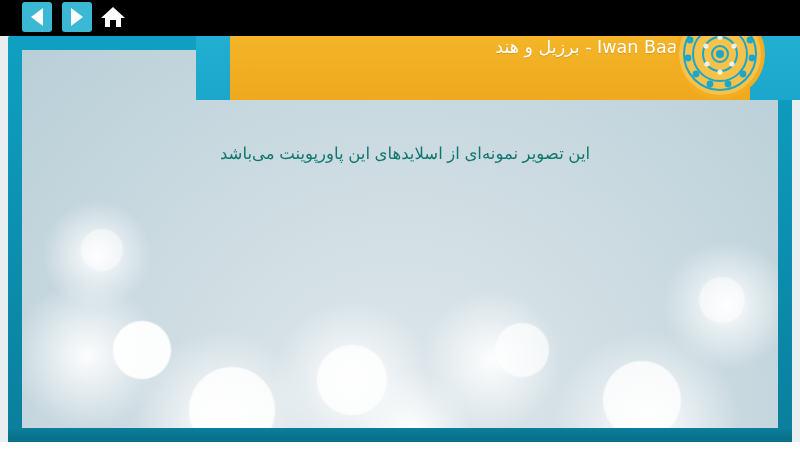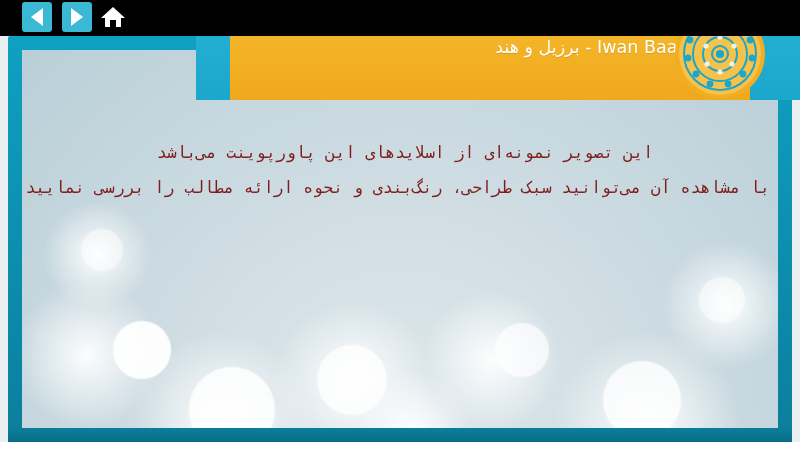--- a/index.html
+++ b/index.html
@@ -126,22 +126,22 @@
     z-index: 35;
   }
 
   
   #body-text {
     position: absolute;
     left: 40px; top: 136px;
     width: 730px;
     direction: rtl;
     text-align: center;
-    color: #7f1d1d;
-    font-family: Liberation Mono, monospace;
+    color: #0f766e;
+    font-family: Liberation Sans, sans-serif;
     font-size: 16.5px;
     line-height: 35px;
     z-index: 20;
   }
   #body-text .line { display: block; white-space: nowrap; }
 
   
   #frame-bottom {
     position: absolute;
     left: 8px; top: 428px;
@@ -216,21 +216,20 @@
             <circle cx="48" cy="66" r="2.6"></circle>
           <circle cx="35" cy="58" r="2.6"></circle>
             <circle cx="34" cy="40" r="2.6"></circle>
         </g>
         <circle cx="48" cy="48" r="4" fill="#1ba6cb"></circle>
       </svg>
     </div>
 
     <div id="body-text">
       <span class="line">این تصویر نمونه‌ای از اسلایدهای این پاورپوینت می‌باشد</span>
-      <span class="line">با مشاهده آن می‌توانید سبک طراحی، رنگ‌بندی و نحوه ارائه مطالب را بررسی نمایید</span>
     </div>
 
     <div id="frame-bottom"></div>
     <div id="page-bottom"></div>
   </div>
 
   <div id="topbar">
     <div class="navbtn" id="nav-prev">
       <span class="tri tri-left"></span>
 

